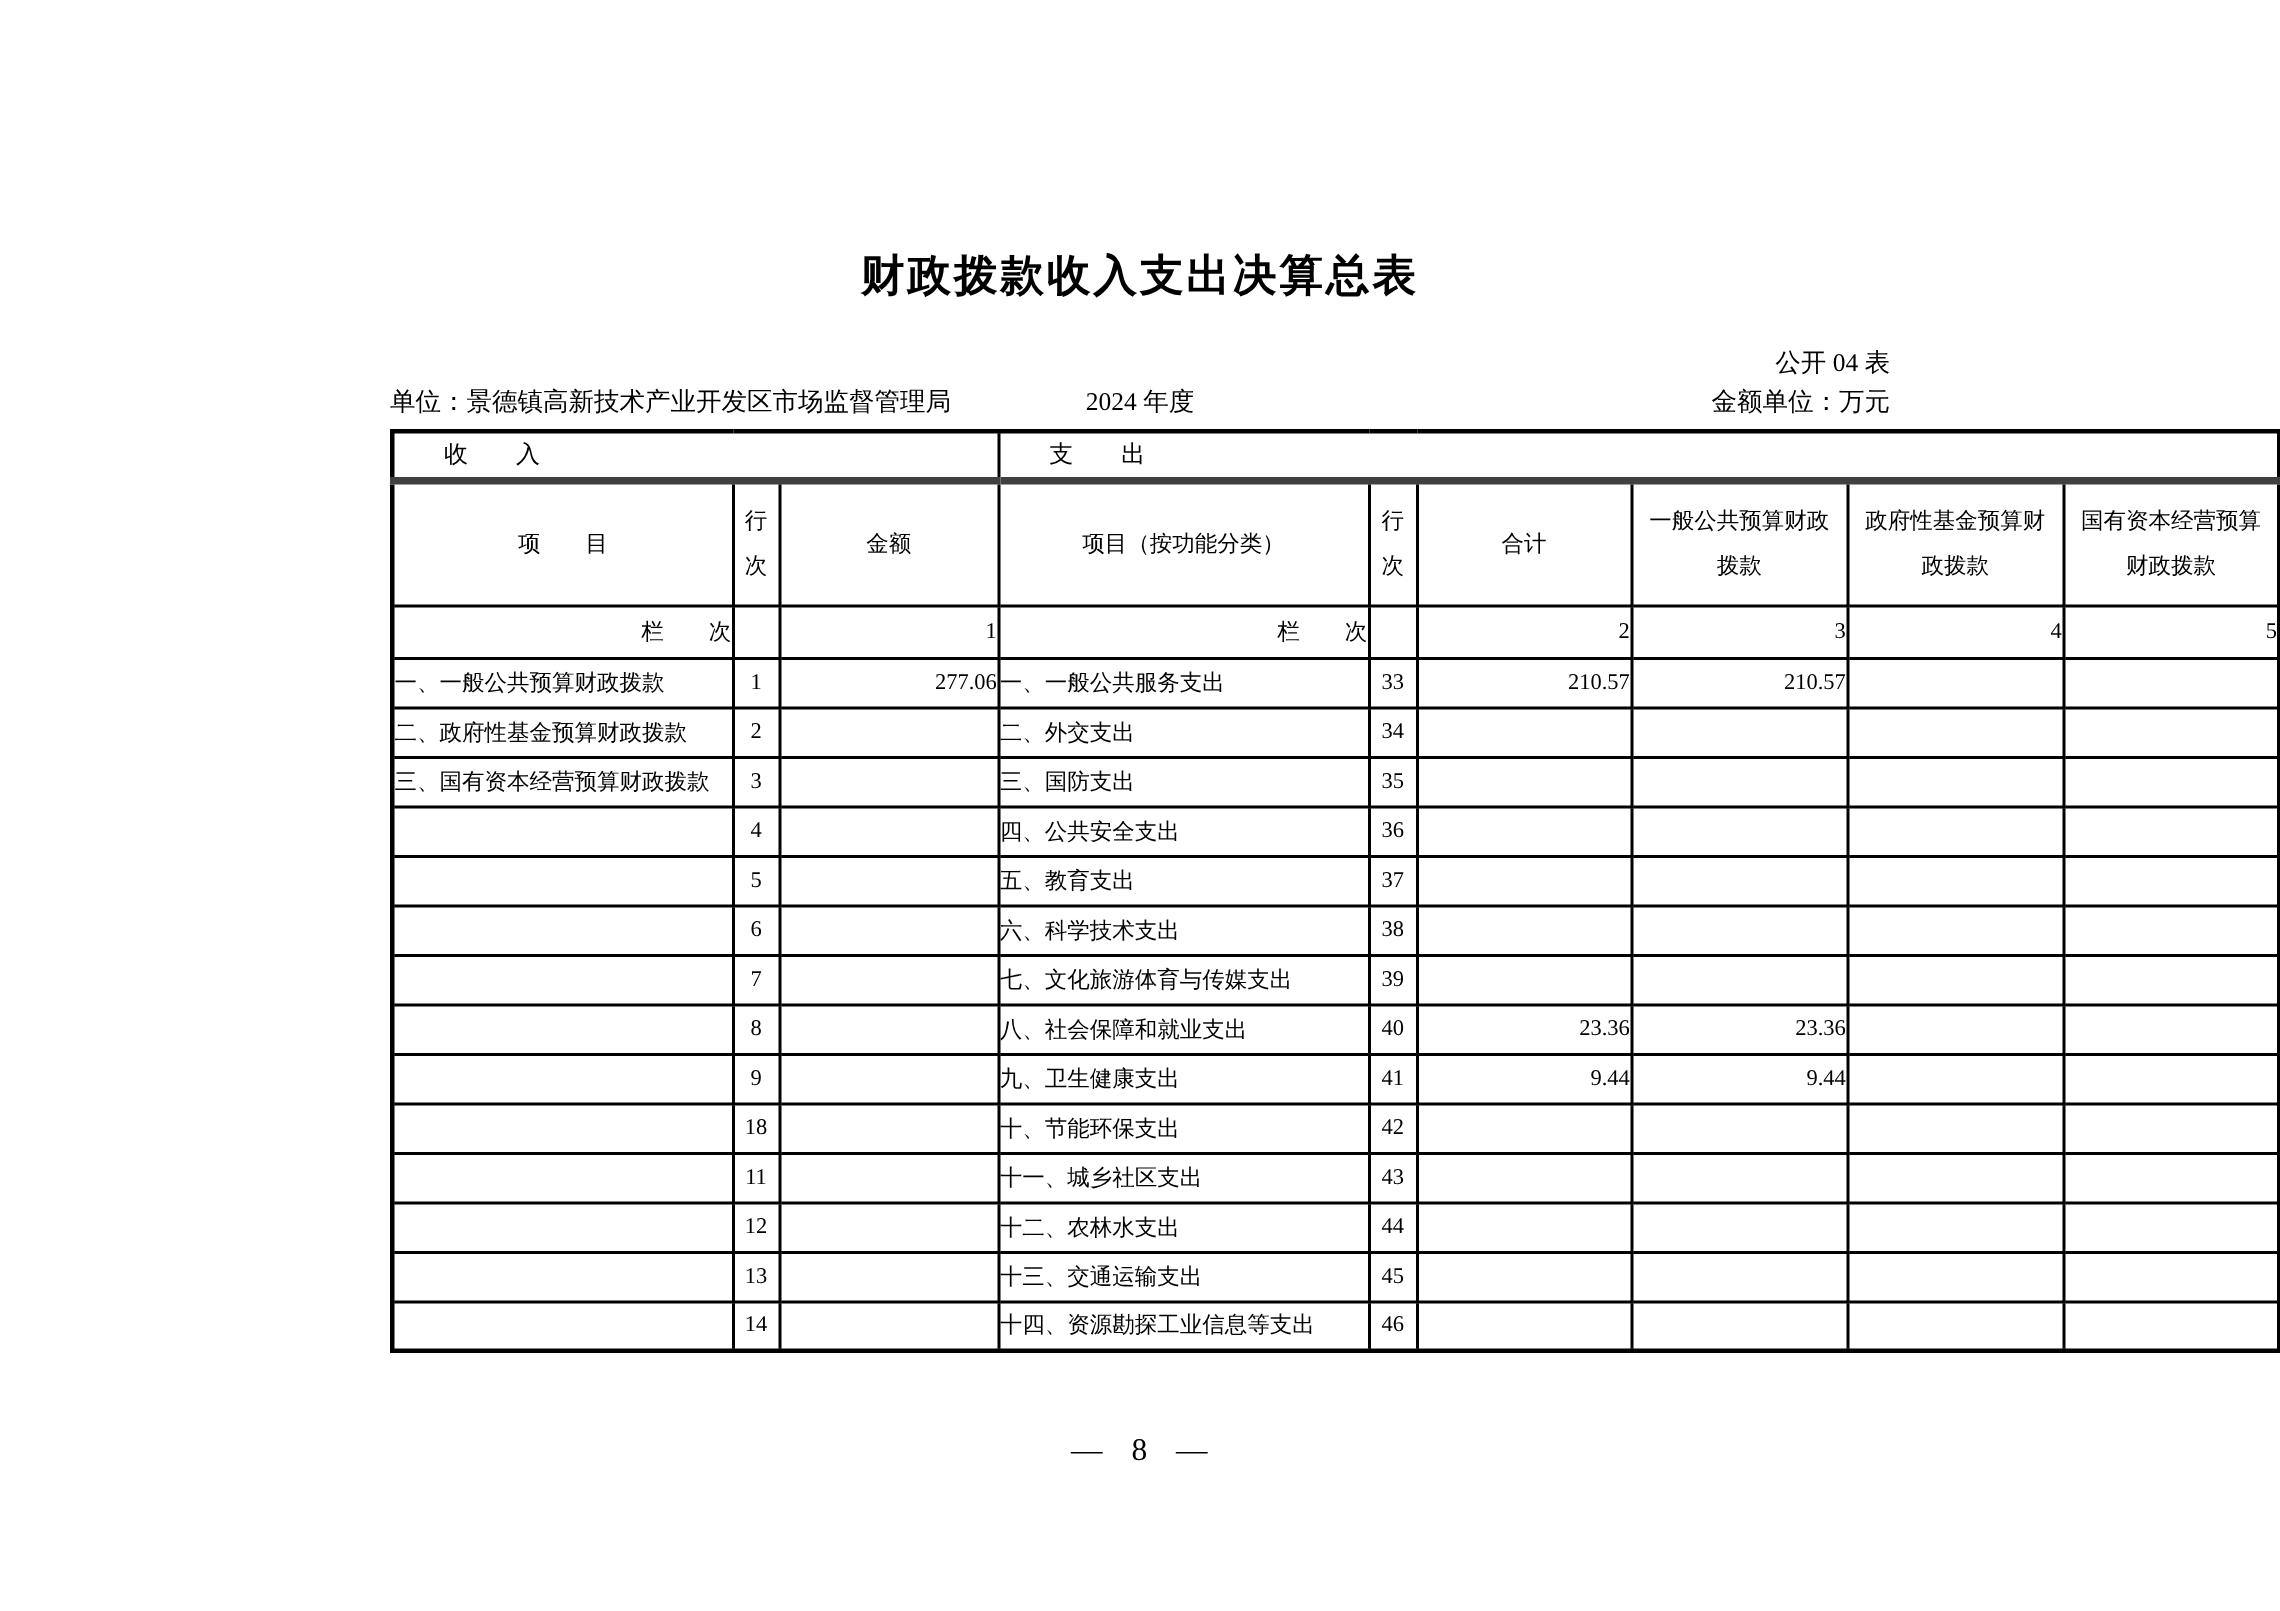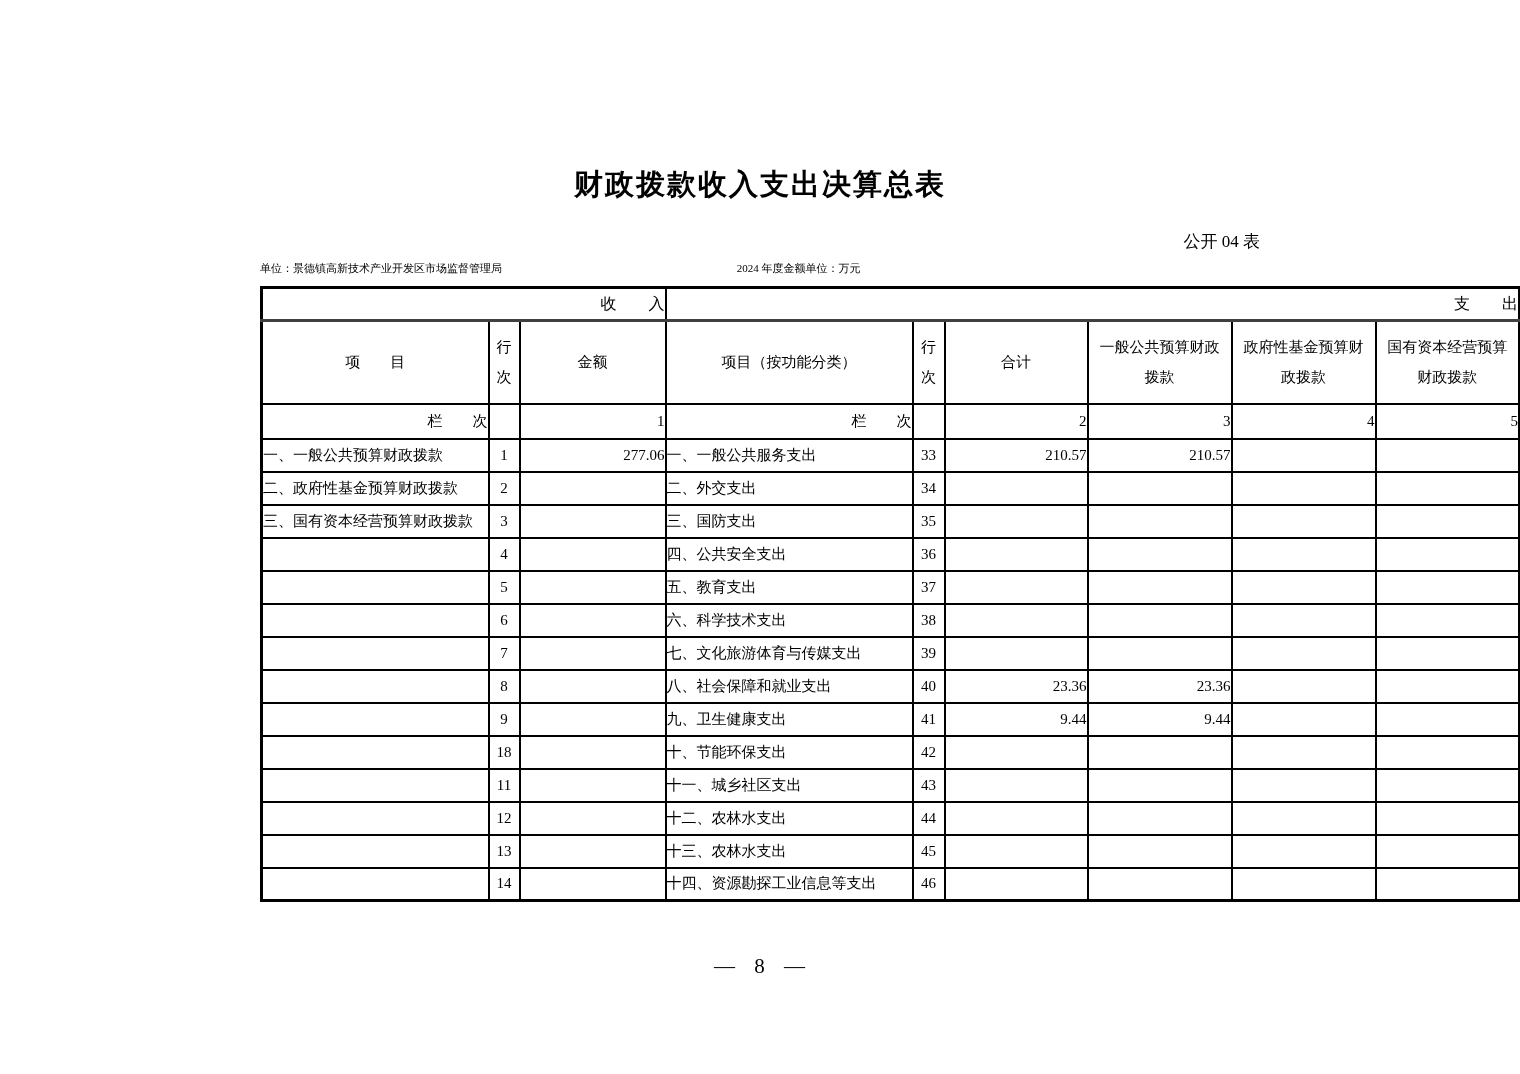--- a/index.html
+++ b/index.html
@@ -26,46 +26,46 @@
   .doc-label {
     text-align: right;
     font-size: 17px;
     margin-top: 30px;
     line-height: 20px;
   }
   .meta-row {
     display: grid;
     grid-template-columns: 1fr auto 1fr;
     align-items: end;
-    font-size: 11px;
+    font-size: 17px;
     margin-top: 5px;
     margin-bottom: 7px;
     line-height: 22px;
   }
   .meta-row .m-center { text-align: center; }
-  .meta-row .m-right  { text-align: left; }
+  .meta-row .m-right  { text-align: right; }
 
   table.fin {
     border-collapse: collapse;
     table-layout: fixed;
     width: 1258px;
     border: 3px solid #000;
   }
   table.fin td {
     border: 2px solid #000;
     font-size: 15px;
     padding: 0;
     overflow: hidden;
     vertical-align: middle;
   }
   tr.sec-row td {
     height: 33px;
-    text-align: right;
+    text-align: left;
     font-size: 16px;
-    border-bottom: 3px solid #404040;
+    border-bottom: 5px solid #404040;
     padding-left: 33px;
   }
   tr.hdr-row td {
     height: 83px;
     text-align: center;
     line-height: 30px;
     padding: 0 4px;
   }
   tr.lanci-row td { height: 35px; text-align: right; }
   tr.data-row td  { height: 33px; }
@@ -268,21 +268,21 @@
         <td class="ctr">44</td>
         <td class="num"></td>
         <td class="num"></td>
         <td class="num"></td>
         <td class="num"></td>
       </tr>
       <tr class="data-row">
         <td class="item"></td>
         <td class="ctr">13</td>
         <td class="num"></td>
-        <td class="item">十三、农林水支出</td>
+        <td class="item">十三、交通运输支出</td>
         <td class="ctr">45</td>
         <td class="num"></td>
         <td class="num"></td>
         <td class="num"></td>
         <td class="num"></td>
       </tr>
       <tr class="data-row">
         <td class="item"></td>
         <td class="ctr">14</td>
         <td class="num"></td>

